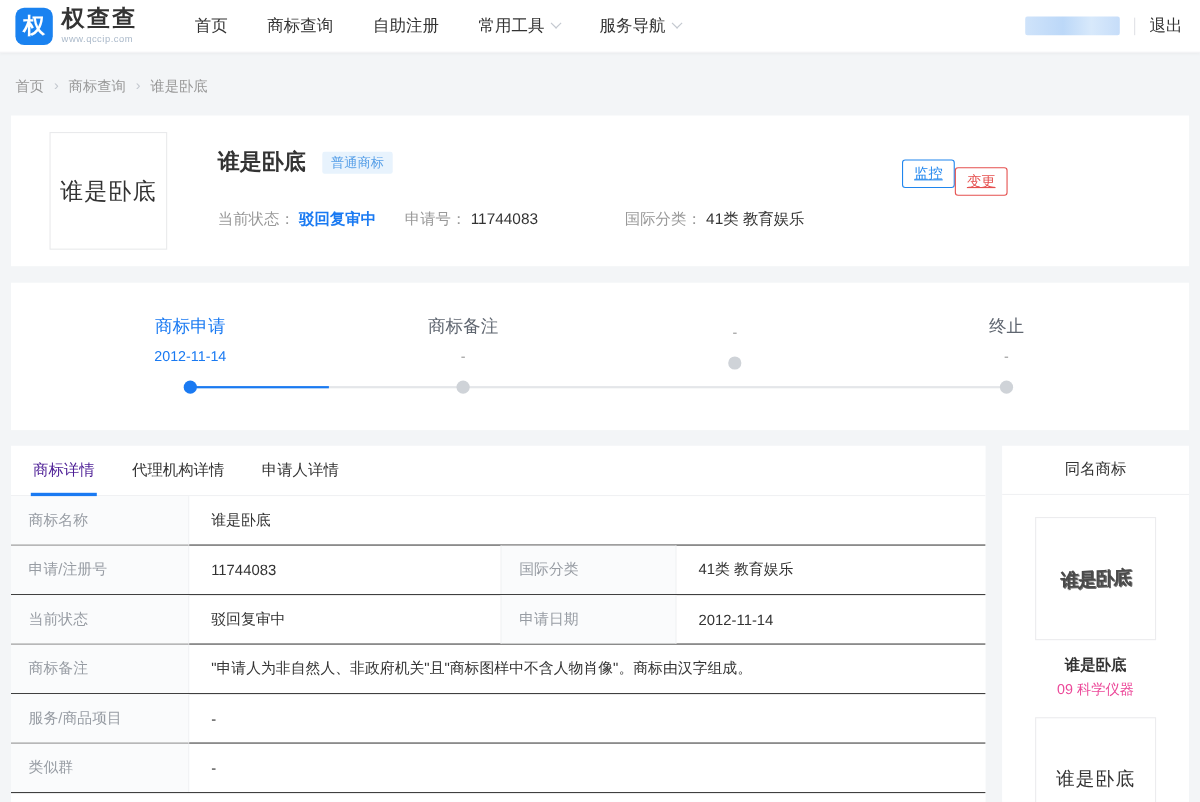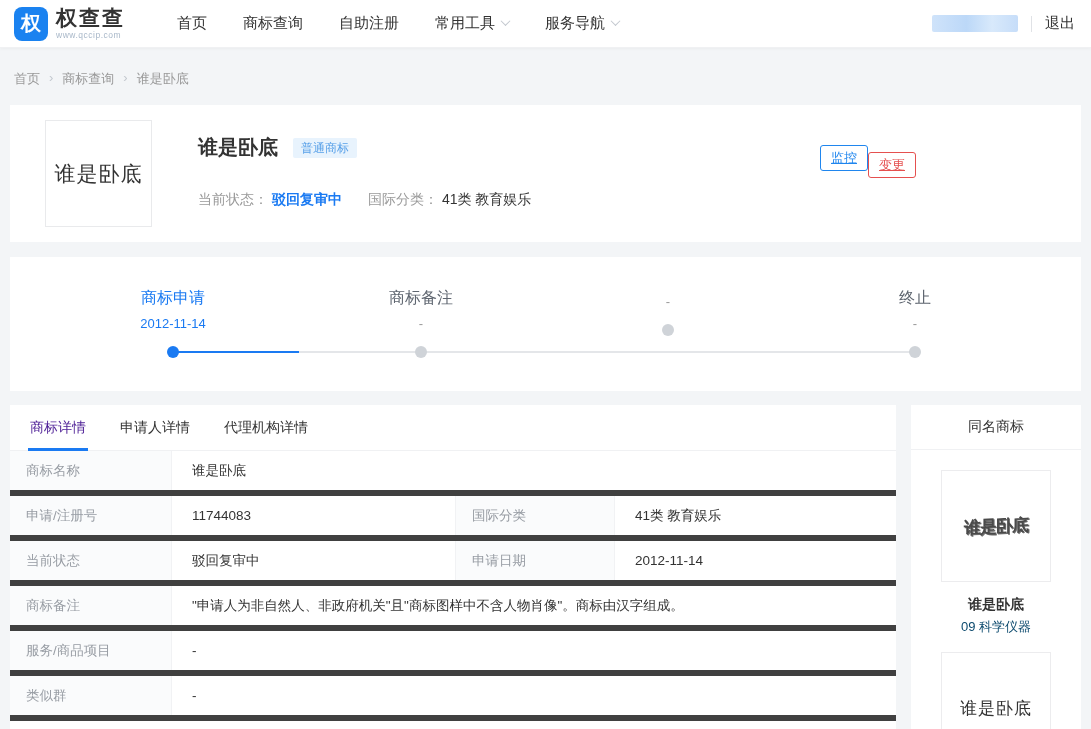--- a/index.html
+++ b/index.html
@@ -86,21 +86,21 @@
   .tl-step.active .tl-dot { background:#1a7af2; }
   .tl-s0 { left:163px; } .tl-s1 { left:411px; } .tl-s2 { left:658px; } .tl-s3 { left:905px; }
   
   .bottom-row { margin-top:14px; display:flex; height:324px; overflow:hidden; }
   .details-card { flex:1; overflow:hidden; }
   .tabs { height:46px; display:flex; align-items:stretch; padding-left:18px; border-bottom:1px solid #f0f1f3; }
   .tab { font-size:14px; color:#333; margin-right:30px; display:flex; align-items:center; cursor:pointer; position:relative; padding:0 2px; }
   .tab.active { color:#4c1d95; }
   .tab.active::after { content:""; position:absolute; left:0; right:0; bottom:-1px; height:3px; background:#1a7af2; }
   
-  .trow { display:grid; height:45px; border-bottom:6px solid #404040; font-size:13.5px; }
+  .trow { display:grid; height:45px; border-bottom:1px solid #404040; font-size:13.5px; }
   .trow.pair { grid-template-columns:162px 283px 160px 1fr; }
   .trow.span { grid-template-columns:162px 1fr; }
   .tcell { display:flex; align-items:center; overflow:hidden; white-space:nowrap; }
   .tlabel { background:#fafbfc; color:#979ca3; padding:0 16px; border-right:1px solid #f1f2f4; }
   .tlabel.second { border-left:1px solid #f1f2f4; }
   .tvalue { color:#333; padding:0 20px; }
   
   .sidebar { width:170px; margin-left:15px; background:#fff; overflow:hidden; }
   .sb-header { height:45px; display:flex; align-items:center; justify-content:center; font-size:14px; color:#333; border-bottom:1px solid #f0f1f3; }
   .sb-item { padding-top:20px; text-align:center; cursor:pointer; }
@@ -109,21 +109,21 @@
     display:flex; align-items:center; justify-content:center;
   }
   .sb-logo-stylized {
     font-weight:900; font-size:17px; color:#4a4a4a; letter-spacing:-1px;
     transform:rotate(-3deg) skewX(-3deg); text-shadow:1px 1px 0 #6d6d6d;
   }
   .sb-logo-serif {
     font-family:"Liberation Serif","DejaVu Serif",serif; font-size:17px; color:#333; letter-spacing:1px;
   }
   .sb-name { font-size:14px; font-weight:bold; color:#333; margin-top:13px; line-height:18px; }
-  .sb-class { font-size:13px; color:#0c4a6e; margin-top:5px; line-height:18px; }
+  .sb-class { font-size:13px; color:#ec4899; margin-top:5px; line-height:18px; }
   .sb-item + .sb-item { padding-top:16px; }
 </style>
 </head>
 <body>
 
 <header class="navbar">
   <div class="logo">
     <div class="logo-sq">权</div>
     <div class="logo-txt">
       <div class="logo-name">权查查</div>
@@ -171,20 +171,24 @@
     <div class="tm-info">
       <div class="tm-title-row">
         <span class="tm-title">谁是卧底</span>
         <span class="tm-badge">普通商标</span>
       </div>
       <div class="tm-meta">
         <div class="tm-field f0">
           <span class="lab">当前状态：</span>
           <span class="val hl">驳回复审中</span>
         </div>
+        <div class="tm-field f1">
+          <span class="lab">申请号：</span>
+          <span class="val">11744083</span>
+        </div>
         <div class="tm-field">
           <span class="lab">国际分类：</span>
           <span class="val">41类 教育娱乐</span>
         </div>
       </div>
     </div>
     <div class="tm-actions">
       <div class="btn btn-blue">监控</div>
       <div class="btn btn-red">变更</div>
     </div>
@@ -213,22 +217,22 @@
       <div class="tl-date">-</div>
       <div class="tl-dot"></div>
     </div>
   </section>
 
   <div class="bottom-row">
 
     <section class="card details-card">
       <div class="tabs">
         <div class="tab active">商标详情</div>
+        <div class="tab">代理机构详情</div>
         <div class="tab">申请人详情</div>
-        <div class="tab">代理机构详情</div>
       </div>
 
       <div class="trow span">
         <div class="tcell tlabel">商标名称</div>
         <div class="tcell tvalue">谁是卧底</div>
       </div>
       <div class="trow pair">
         <div class="tcell tlabel">申请/注册号</div>
         <div class="tcell tvalue">11744083</div>
         <div class="tcell tlabel second">国际分类</div>

